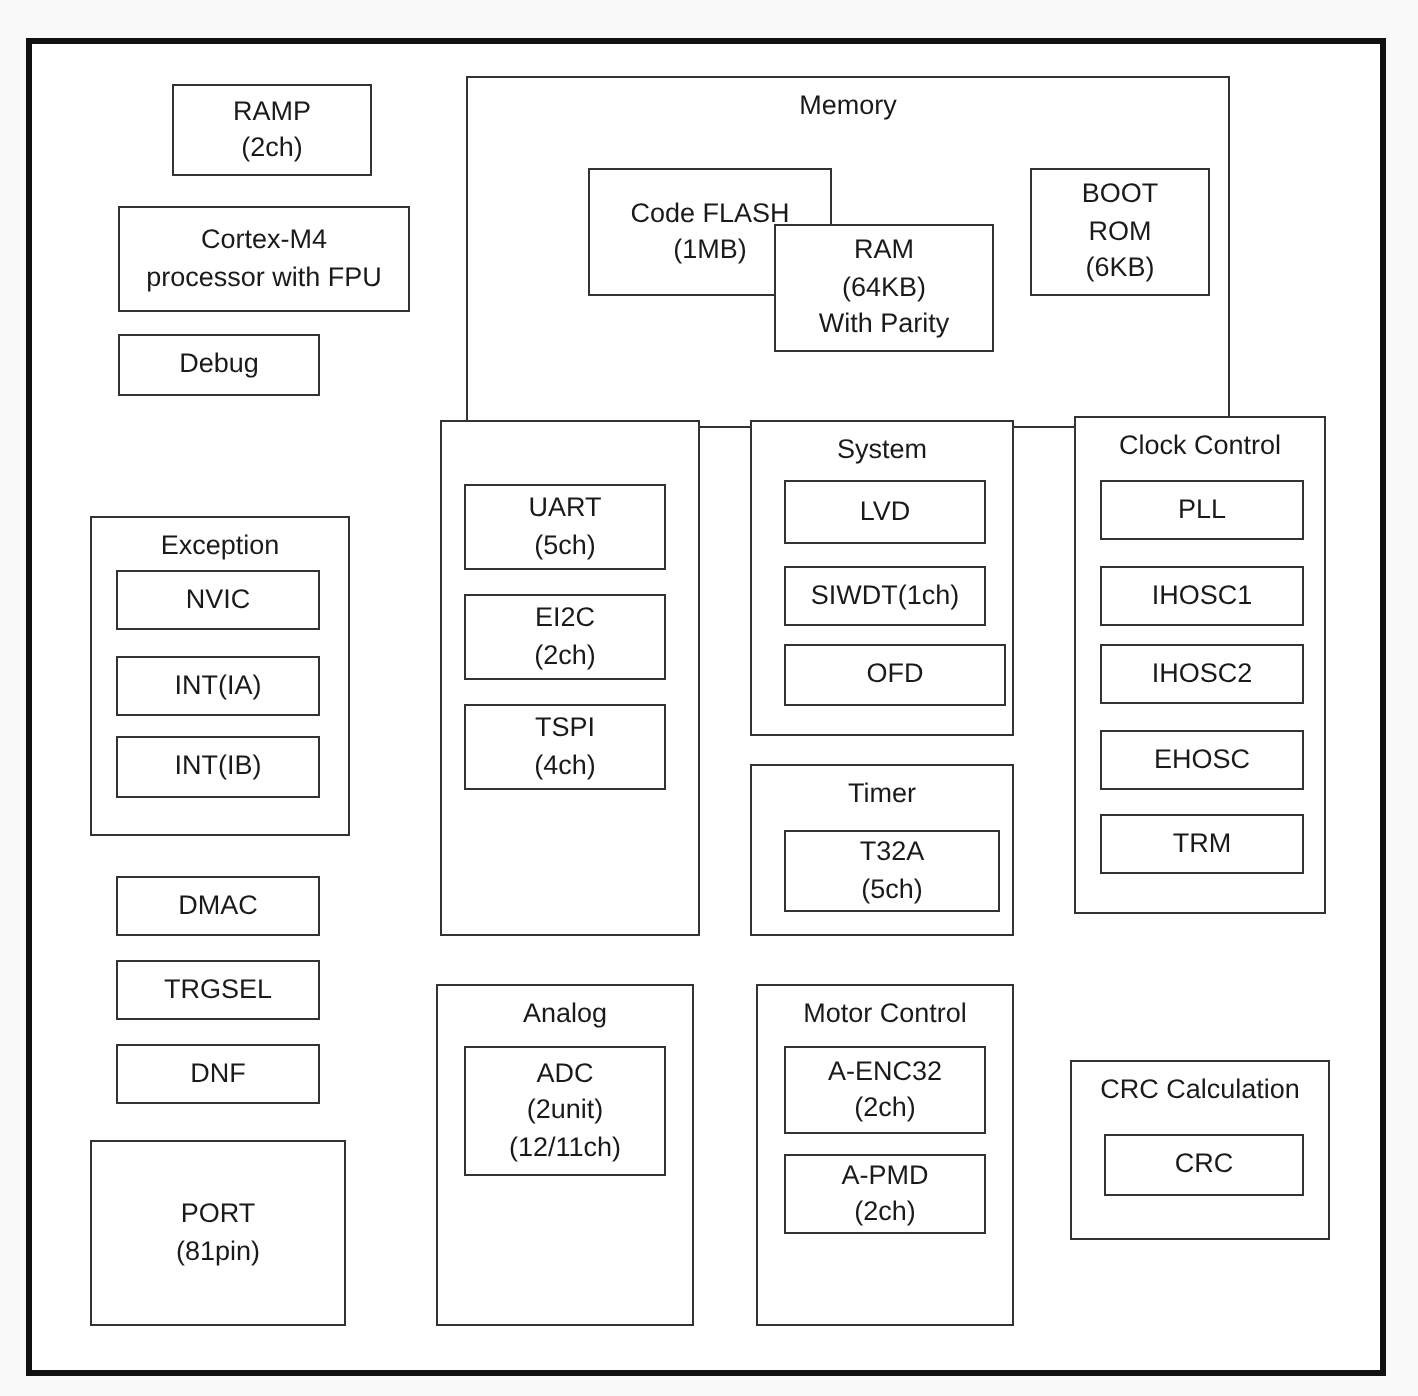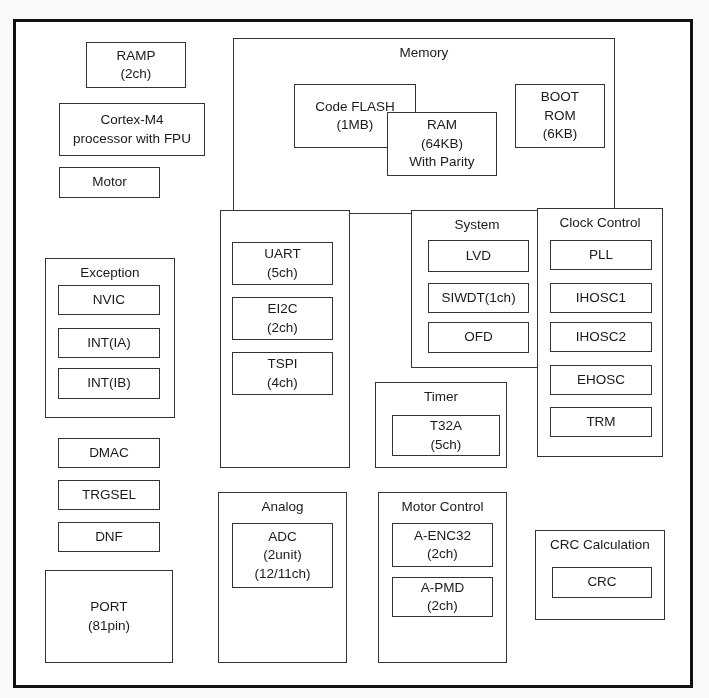--- a/index.html
+++ b/index.html
@@ -58,21 +58,21 @@
 <body>
 
 <div class="stage">
 
   <div class="frame" style="left:13px; top:19px; width:680px; height:669px;"></div>
 
   <div class="box" style="left:86px; top:42px; width:100px; height:46px;">RAMP
 (2ch)</div>
   <div class="box" style="left:59px; top:103px; width:146px; height:53px;">Cortex-M4
 processor with FPU</div>
-  <div class="box" style="left:59px; top:167px; width:101px; height:31px;">Motor</div>
+  <div class="box" style="left:59px; top:167px; width:101px; height:31px;">Debug</div>
 
   <div class="group" style="left:233px; top:38px; width:382px; height:176px;">
     <div class="group-title">Memory</div>
     <div class="box" style="left:16px; top:45px; width:122px; height:64px;margin-left:44px;">Code FLASH
 (1MB)</div>
     <div class="box" style="left:153px; top:45px; width:110px; height:64px;margin-top:28px;">RAM
 (64KB)
 With Parity</div>
     <div class="box" style="left:281px; top:45px; width:90px; height:64px;">BOOT
 ROM
@@ -81,25 +81,25 @@
 
   <div class="group" style="left:220px; top:210px; width:130px; height:258px;">
     <div class="box" style="left:11px; top:31px; width:101px; height:43px;">UART
 (5ch)</div>
     <div class="box" style="left:11px; top:86px; width:101px; height:43px;">EI2C
 (2ch)</div>
     <div class="box" style="left:11px; top:141px; width:101px; height:43px;">TSPI
 (4ch)</div>
   </div>
 
-  <div class="group" style="left:375px; top:210px; width:132px; height:158px;margin-left:36px;">
+  <div class="group" style="left:375px; top:210px; width:132px; height:158px;">
     <div class="group-title">System</div>
     <div class="box" style="left:16px; top:29px; width:101px; height:32px;">LVD</div>
     <div class="box" style="left:16px; top:72px; width:101px; height:30px;">SIWDT(1ch)</div>
-    <div class="box" style="left:16px; top:111px; width:101px; height:31px;">OFD</div>
+    <div class="box" style="left:16px; top:111px; width:111px; height:31px;">OFD</div>
   </div>
 
   <div class="group" style="left:375px; top:382px; width:132px; height:86px;">
     <div class="group-title">Timer</div>
     <div class="box" style="left:16px; top:32px; width:108px; height:41px;">T32A
 (5ch)</div>
   </div>
 
   <div class="group" style="left:537px; top:208px; width:126px; height:249px;">
     <div class="group-title">Clock Control</div>

